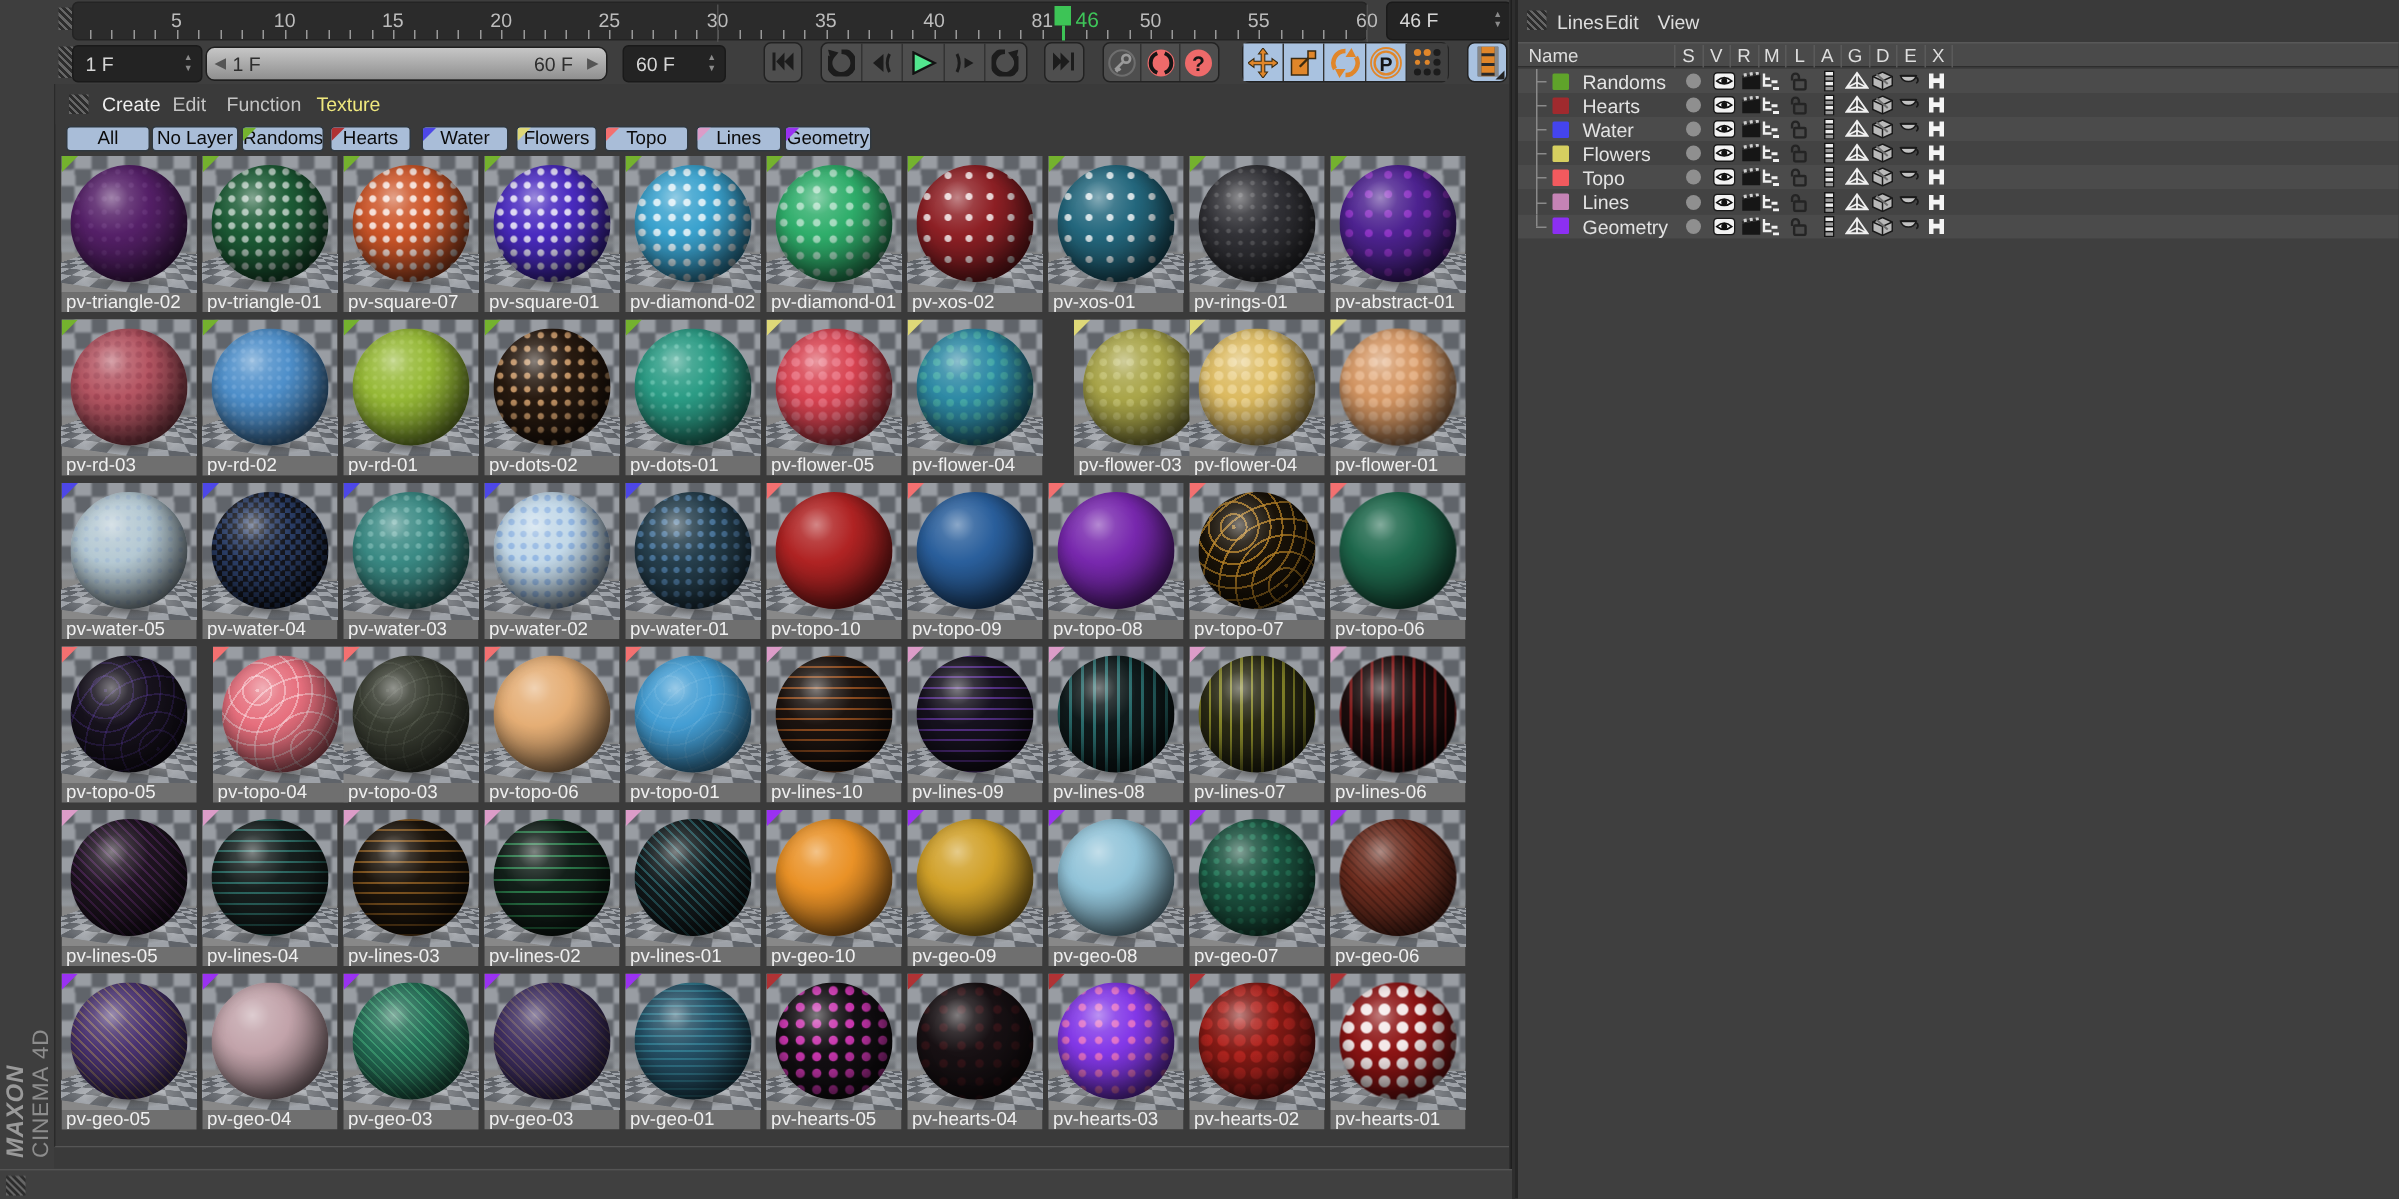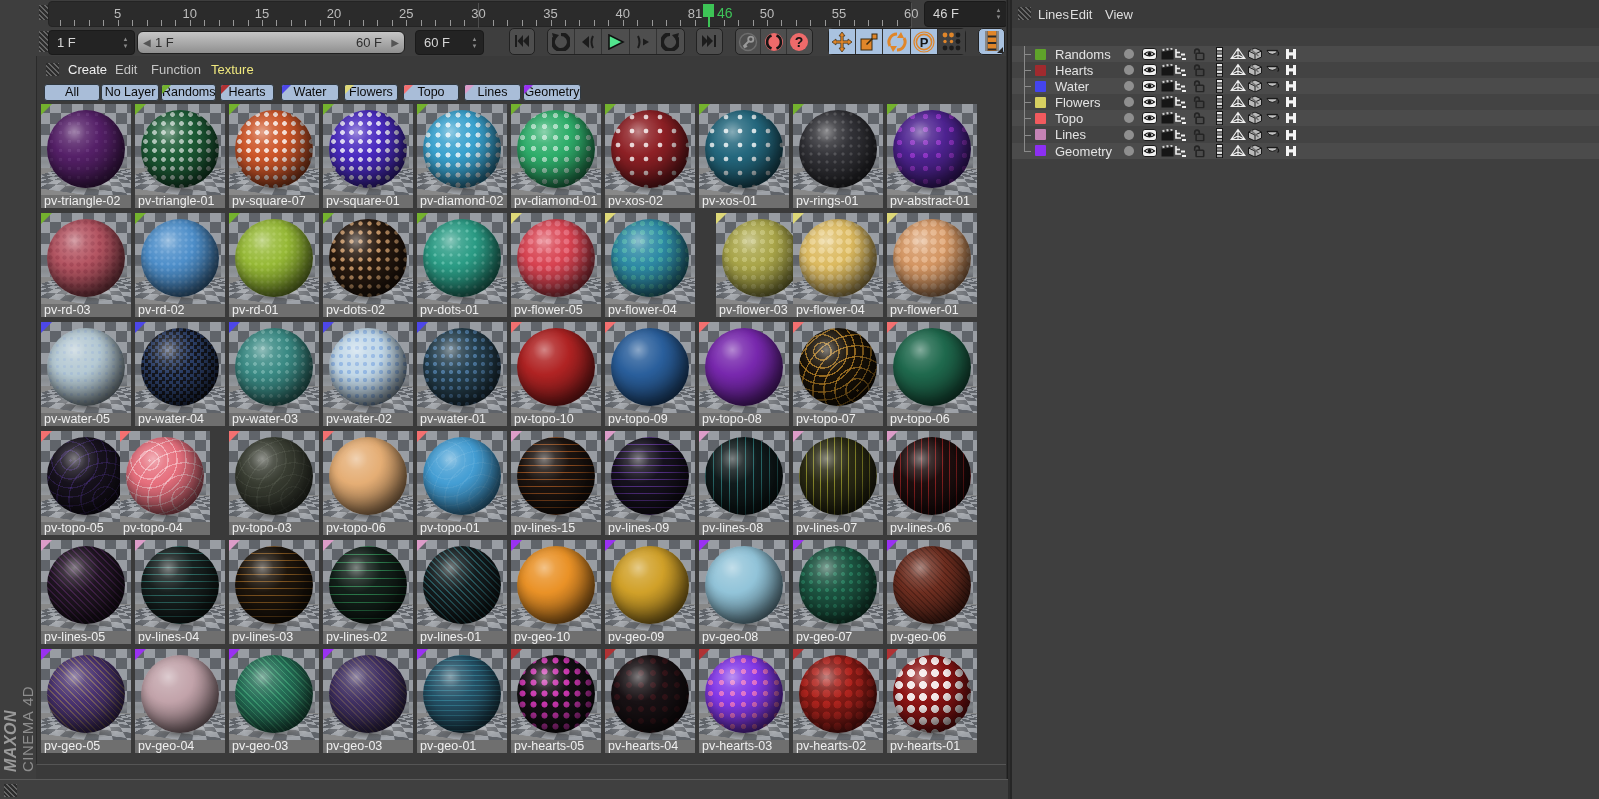--- a/index.html
+++ b/index.html
@@ -732,21 +732,21 @@
         <div class="floor"></div>
       </div>
       <div class="hz"></div>
       <div class="glow"></div>
       <div class="shadow"></div>
       <div class="ball" style="background-image:radial-gradient(circle at 35% 28%, rgba(255,255,255,.45) 0%, rgba(255,255,255,.14) 15%, rgba(0,0,0,0) 33%, rgba(0,0,0,.26) 60%, rgba(0,0,0,.52) 83%, rgba(0,0,0,.72) 100%),repeating-radial-gradient(circle at 30% 30%, rgba(110,70,200,.25) 0 1.2px, transparent 1.2px 9px),repeating-radial-gradient(circle at 75% 80%, rgba(110,70,200,.25) 0 1.2px, transparent 1.2px 12px);background-size:100% 100%,100% 100%,100% 100%;background-position:0 0,0 0,0 0;background-color:#17121d;"></div>
       <div class="wedge" style="border-top-color:#f37070"></div>
     </div>
 <div class="lbl">pv-topo-05</div>
 </div>
-<div class="cell" style="left:120px;top:431px">
+<div class="cell" style="left:142px;top:431px">
 <div class="thumb">
       <div class="wall"></div>
       <div class="floorw">
         <div class="floor"></div>
       </div>
       <div class="hz"></div>
       <div class="glow"></div>
       <div class="shadow"></div>
       <div class="ball" style="background-image:radial-gradient(circle at 35% 28%, rgba(255,255,255,.45) 0%, rgba(255,255,255,.14) 15%, rgba(0,0,0,0) 33%, rgba(0,0,0,.26) 60%, rgba(0,0,0,.52) 83%, rgba(0,0,0,.72) 100%),repeating-radial-gradient(circle at 30% 30%, rgba(255,232,236,.45) 0 1.2px, transparent 1.2px 9px),repeating-radial-gradient(circle at 75% 80%, rgba(255,232,236,.45) 0 1.2px, transparent 1.2px 12px);background-size:100% 100%,100% 100%,100% 100%;background-position:0 0,0 0,0 0;background-color:#e66f7d;"></div>
       <div class="wedge" style="border-top-color:#f37070"></div>
@@ -800,21 +800,21 @@
       <div class="wall"></div>
       <div class="floorw">
         <div class="floor"></div>
       </div>
       <div class="hz"></div>
       <div class="glow"></div>
       <div class="shadow"></div>
       <div class="ball" style="background-image:radial-gradient(circle at 35% 28%, rgba(255,255,255,.45) 0%, rgba(255,255,255,.14) 15%, rgba(0,0,0,0) 33%, rgba(0,0,0,.26) 60%, rgba(0,0,0,.52) 83%, rgba(0,0,0,.72) 100%),repeating-linear-gradient(180deg, rgba(212,110,40,.6) 0 1.3px, transparent 1.3px 7px);background-size:100% 100%,100% 100%;background-position:0 0,0 0;background-color:#1c1410;"></div>
       <div class="wedge" style="border-top-color:#dc9cc8"></div>
     </div>
-<div class="lbl">pv-lines-15</div>
+<div class="lbl">pv-lines-10</div>
 </div>
 <div class="cell" style="left:605px;top:431px">
 <div class="thumb">
       <div class="wall"></div>
       <div class="floorw">
         <div class="floor"></div>
       </div>
       <div class="hz"></div>
       <div class="glow"></div>
       <div class="shadow"></div>
@@ -1148,20 +1148,34 @@
 
 <div id="brand1">MAXON</div>
 <div id="brand2">CINEMA&nbsp;4D</div>
 
 <div id="rpanel">
   <div id="rmenu">
     <div class="grip" style="left:6px;top:7px;height:13px;width:13px"></div>
     <span class="mitem" style="left:26px;top:7px;color:#dedede">Lines</span>
     <span class="mitem" style="left:58px;top:7px;color:#dedede">Edit</span>
     <span class="mitem" style="left:93px;top:7px;color:#dedede">View</span>
+  </div>
+  <div id="rheader">
+      <span class="nm">Name</span>
+    <span class="hcol" style="left:104px">S</span>
+      <span class="hcol" style="left:122.5px">V</span>
+      <span class="hcol" style="left:141px">R</span>
+      <span class="hcol" style="left:159.5px">M</span>
+      <span class="hcol" style="left:178px">L</span>
+      <span class="hcol" style="left:196.5px">A</span>
+      <span class="hcol" style="left:215px">G</span>
+      <span class="hcol" style="left:233.5px">D</span>
+      <span class="hcol" style="left:252px">E</span>
+      <span class="hcol" style="left:270.5px">X</span>
+      <span class="hcol" style="left:289px;width:290px">&nbsp;</span>
   </div>
   <div id="lrows">
 <div class="lrow odd">
         <i class="treev"></i>
         <i class="treeh"></i>
         <i class="lsq" style="background:#5fa32a"></i>
         <span class="lname">Randoms</span>
         <span class="icons">
           <span class="ic ic-s"></span>
           <svg class="ic" width="15" height="12" viewBox="0 0 15 12">

